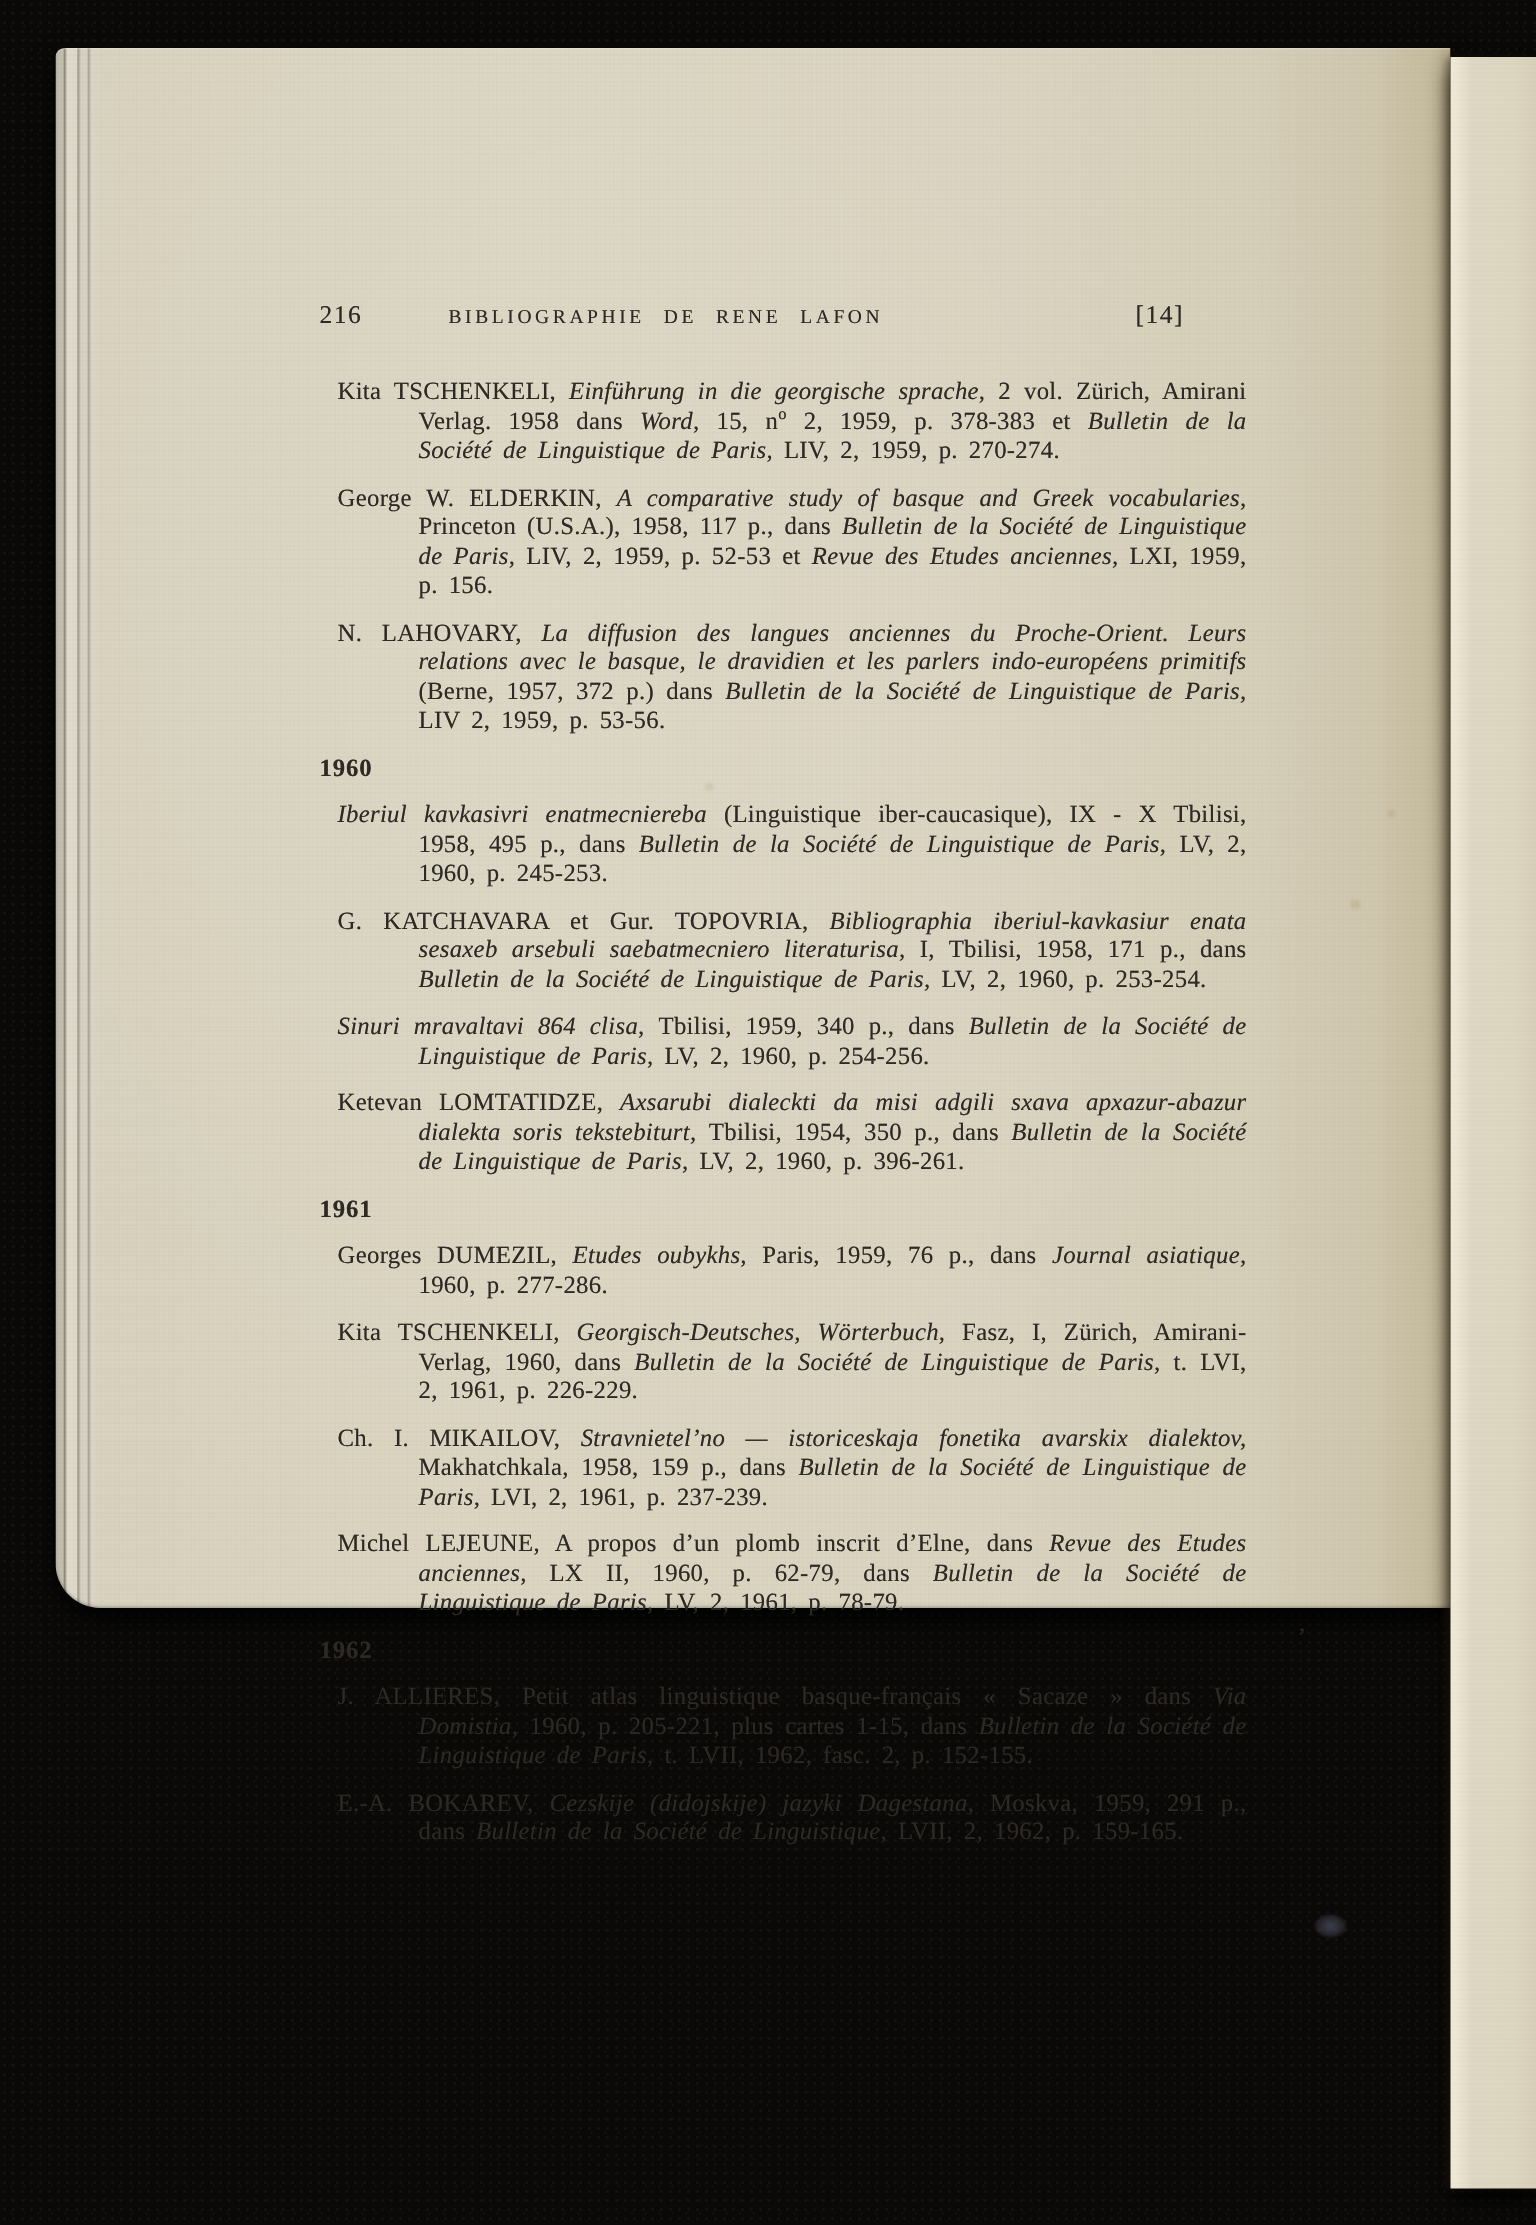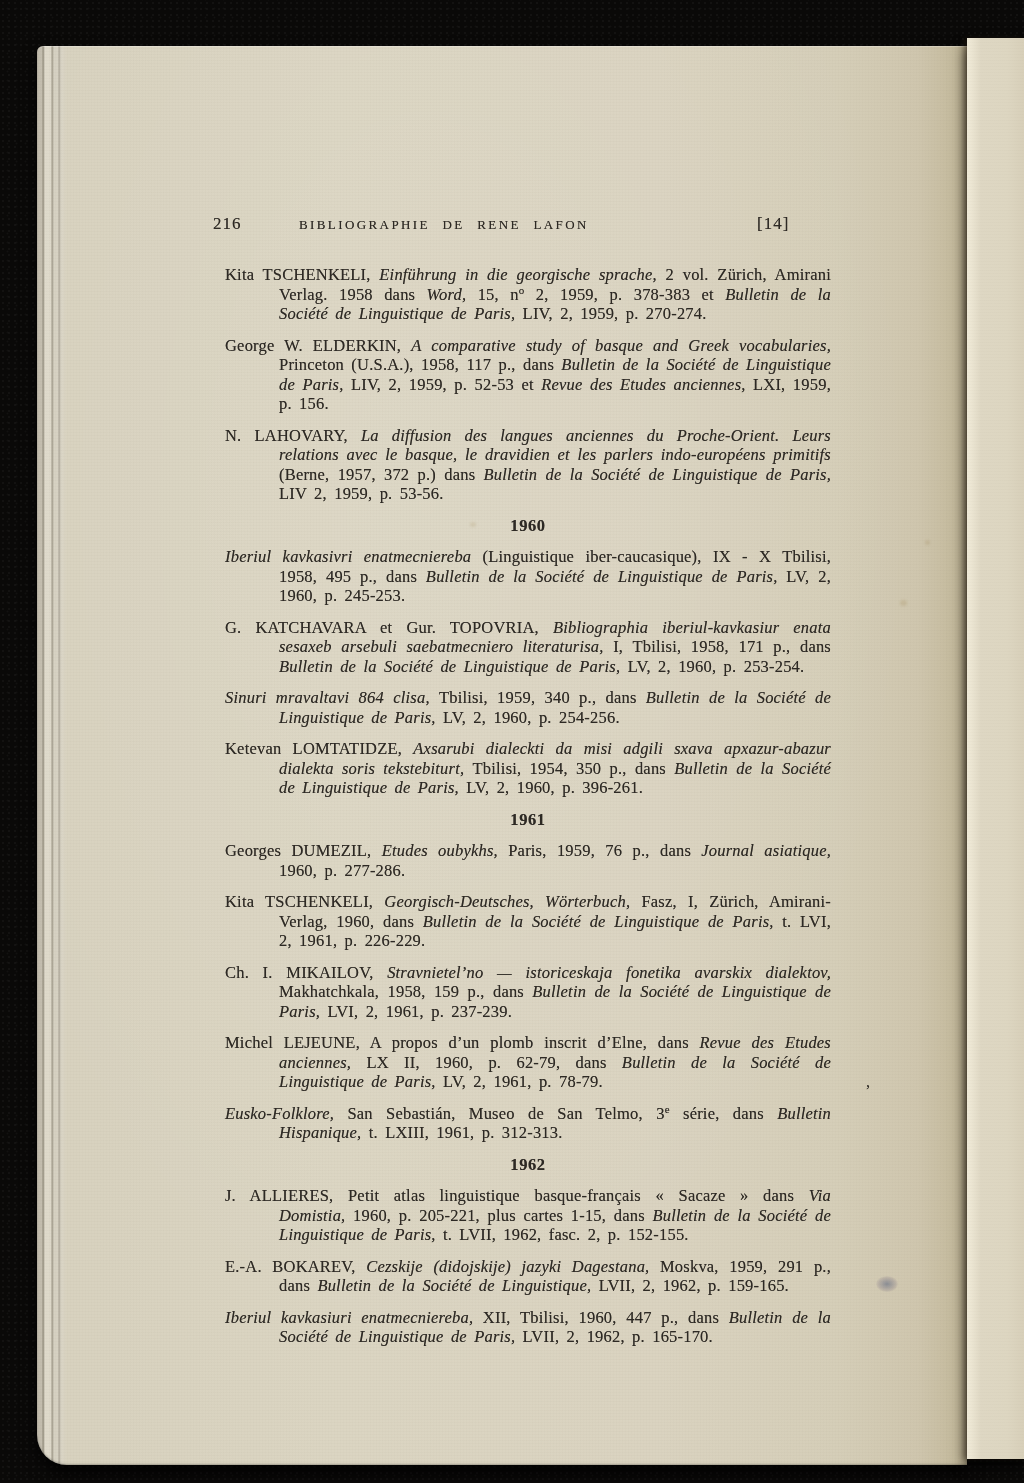--- a/index.html
+++ b/index.html
@@ -9,21 +9,21 @@
     background-image:
       radial-gradient(rgba(255,255,255,0.045) 0.6px, transparent 1.2px),
       radial-gradient(rgba(255,255,255,0.03) 0.6px, transparent 1.2px);
     background-size:6px 6px, 9px 9px;
     background-position:0 0, 3px 4px;
     font-family:"Liberation Serif","DejaVu Serif",serif;
   }
 
   
   .book-page{
-    position:absolute;left:37px;top:46px;width:930px;height:1419px;
+    position:absolute;left:37px;top:32px;width:930px;height:1040px;
     border-radius:6px 0 0 30px;
     background-image:
       repeating-linear-gradient(0deg, rgba(120,110,90,0.028) 0 1px, transparent 1px 3px),
       repeating-linear-gradient(90deg, rgba(120,110,90,0.02) 0 1px, transparent 1px 3px),
       radial-gradient(ellipse at 42% 32%, rgba(255,255,255,0.07), transparent 68%),
       linear-gradient(90deg,
         #c3bdae 0px,#c3bdae 5px,
         #8f8979 6px,
         #e0dbcc 8px,#ddd8c9 14px,
         #9d9787 15px,
@@ -64,21 +64,21 @@
   .issue-marker{width:86px;text-align:left;letter-spacing:1px;}
 
   .entries{margin-top:30px;}
   .entry{
     margin:12px;padding-left:54px;text-indent:-54px;
     text-align:justify;
     font-size:16.5px;line-height:19.5px;
     letter-spacing:0.2px;word-spacing:3px;
   }
   .year-heading{
-    text-align:center;font-weight:bold;
+    font-weight:bold;
     font-size:16.5px;line-height:19.5px;
     margin:8px 0;letter-spacing:0.6px;
   }
   .it{font-style:italic;}
   sup{font-size:11px;line-height:0;vertical-align:super;}
 
   
   .stray-comma{
     position:absolute;left:866px;top:1072px;
     color:#2d2924;font-size:16.5px;font-family:"Liberation Serif","DejaVu Serif",serif;
@@ -110,25 +110,23 @@
         <div class="year-heading">1960</div>
         <p class="entry"><span class="it">Iberiul kavkasivri enatmecniereba </span><span>(Linguistique iber-caucasique), IX - X Tbilisi, 1958, 495 p., dans </span><span class="it">Bulletin de la Société de Linguistique de Paris, </span><span>LV, 2, 1960, p. 245-253.</span></p>
         <p class="entry"><span>G. KATCHAVARA et Gur. TOPOVRIA, </span><span class="it">Bibliographia iberiul-kavkasiur enata sesaxeb arsebuli saebatmecniero literaturisa, </span><span>I, Tbilisi, 1958, 171 p., dans </span><span class="it">Bulletin de la Société de Linguistique de Paris, </span><span>LV, 2, 1960, p. 253-254.</span></p>
         <p class="entry"><span class="it">Sinuri mravaltavi 864 clisa, </span><span>Tbilisi, 1959, 340 p., dans </span><span class="it">Bulletin de la Société de Linguistique de Paris, </span><span>LV, 2, 1960, p. 254-256.</span></p>
         <p class="entry"><span>Ketevan LOMTATIDZE, </span><span class="it">Axsarubi dialeckti da misi adgili sxava apxazur-abazur dialekta soris tekstebiturt, </span><span>Tbilisi, 1954, 350 p., dans </span><span class="it">Bulletin de la Société de Linguistique de Paris, </span><span>LV, 2, 1960, p. 396-261.</span></p>
         <div class="year-heading">1961</div>
         <p class="entry"><span>Georges DUMEZIL, </span><span class="it">Etudes oubykhs, </span><span>Paris, 1959, 76 p., dans </span><span class="it">Journal asiatique, </span><span>1960, p. 277-286.</span></p>
         <p class="entry"><span>Kita TSCHENKELI, </span><span class="it">Georgisch-Deutsches, Wörterbuch, </span><span>Fasz, I, Zürich, Amirani-Verlag, 1960, dans </span><span class="it">Bulletin de la Société de Linguistique de Paris, </span><span>t. LVI, 2, 1961, p. 226-229.</span></p>
         <p class="entry"><span>Ch. I. MIKAILOV, </span><span class="it">Stravnietel’no — istoriceskaja fonetika avarskix dialektov, </span><span>Makhatchkala, 1958, 159 p., dans </span><span class="it">Bulletin de la Société de Linguistique de Paris, </span><span>LVI, 2, 1961, p. 237-239.</span></p>
         <p class="entry"><span>Michel LEJEUNE, A propos d’un plomb inscrit d’Elne, dans </span><span class="it">Revue des Etudes anciennes, </span><span>LX II, 1960, p. 62-79, dans </span><span class="it">Bulletin de la Société de Linguistique de Paris, </span><span>LV, 2, 1961, p. 78-79.</span></p>
-        <p class="entry"><span class="it">Eusko-Folklore, </span><span>San Sebastián, Museo de San Telmo, 3</span><sup>e</sup><span> série, dans </span><span class="it">Bulletin Hispanique, </span><span>t. LXIII, 1961, p. 312-313.</span></p>
         <div class="year-heading">1962</div>
         <p class="entry"><span>J. ALLIERES, Petit atlas linguistique basque-français « Sacaze » dans </span><span class="it">Via Domistia, </span><span>1960, p. 205-221, plus cartes 1-15, dans </span><span class="it">Bulletin de la Société de Linguistique de Paris, </span><span>t. LVII, 1962, fasc. 2, p. 152-155.</span></p>
         <p class="entry"><span>E.-A. BOKAREV, </span><span class="it">Cezskije (didojskije) jazyki Dagestana, </span><span>Moskva, 1959, 291 p., dans </span><span class="it">Bulletin de la Société de Linguistique, </span><span>LVII, 2, 1962, p. 159-165.</span></p>
-        <p class="entry"><span class="it">Iberiul kavkasiuri enatmecniereba, </span><span>XII, Tbilisi, 1960, 447 p., dans </span><span class="it">Bulletin de la Société de Linguistique de Paris, </span><span>LVII, 2, 1962, p. 165-170.</span></p>
       </div>
   </div>
 </div>
 
 <div class="next-page"></div>
 
 <span class="stray-comma">,</span>
 <div class="ink-smudge"></div>
 <div class="fox-spot s1"></div>
 <div class="fox-spot s2"></div>

